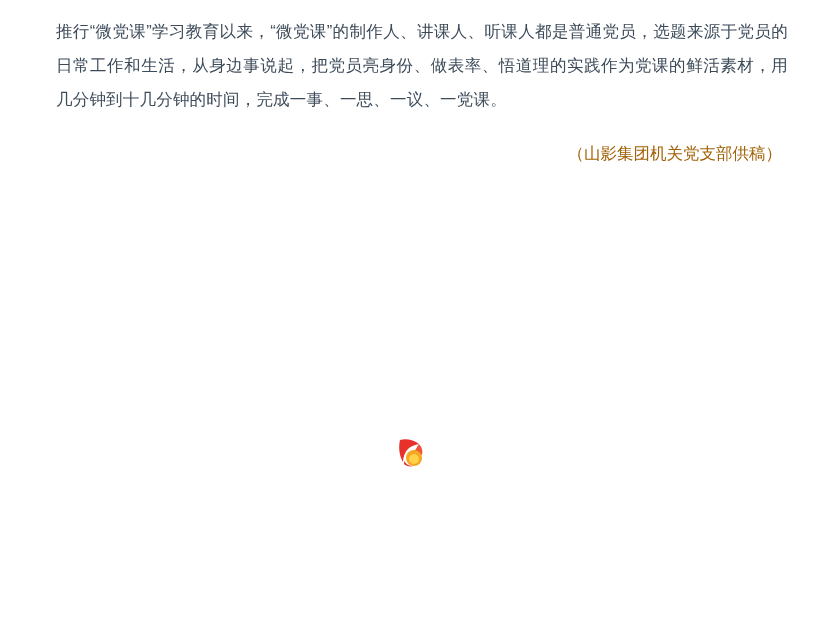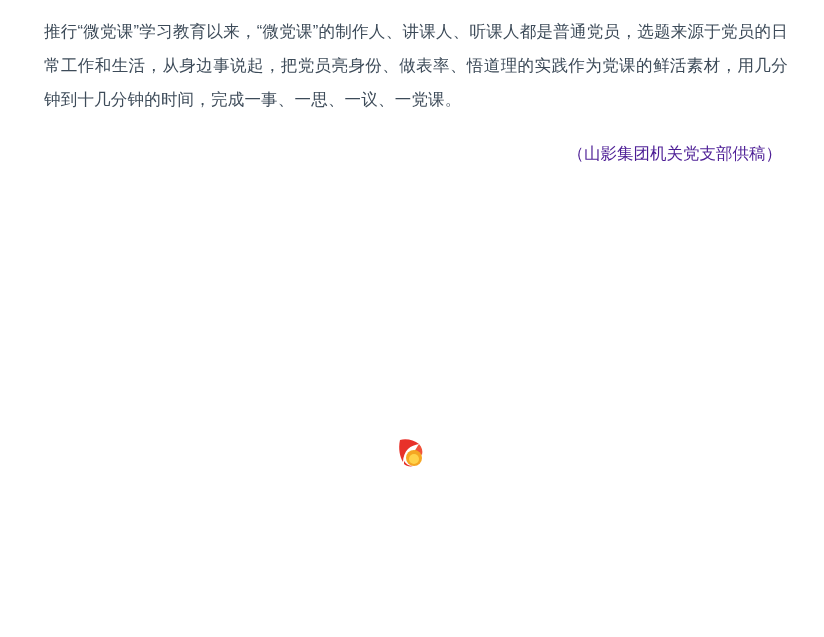--- a/index.html
+++ b/index.html
@@ -12,38 +12,38 @@
     height: 637px;
     font-family: "Liberation Sans", "DejaVu Sans", sans-serif;
     color: #3b4a5a;
     overflow: hidden;
   }
   .page {
     position: relative;
     width: 824px;
     height: 509px;
     box-sizing: border-box;
-    padding: 14px 36px 0 44px;
+    padding: 14px 36px 0 56px;
   }
   .para {
     font-size: 16.5px;
     line-height: 34px;
     color: #3d4b59;
     text-align: justify;
     text-justify: inter-ideograph;
     margin: 0 0 18px 0;
     letter-spacing: 0.2px;
   }
   .para-indent {
     text-indent: 0;
   }
   .signature {
     font-size: 16.5px;
     line-height: 34px;
-    color: #4c1d95;
+    color: #a16207;
     text-align: right;
     margin: 20px 0 0 0;
     padding-right: 6px;
   }
   .footer-logo {
     position: absolute;
     left: 0;
     right: 0;
     bottom: 38px;
     display: flex;

